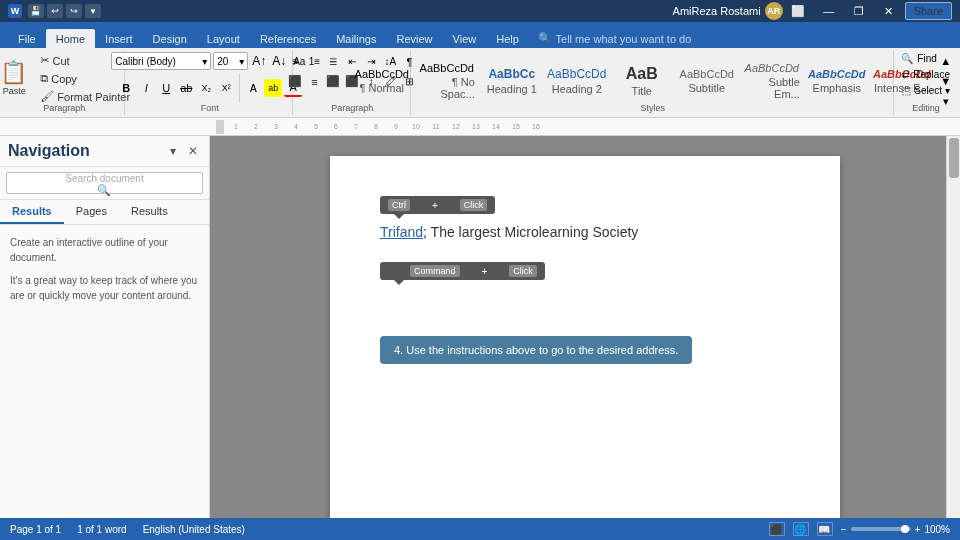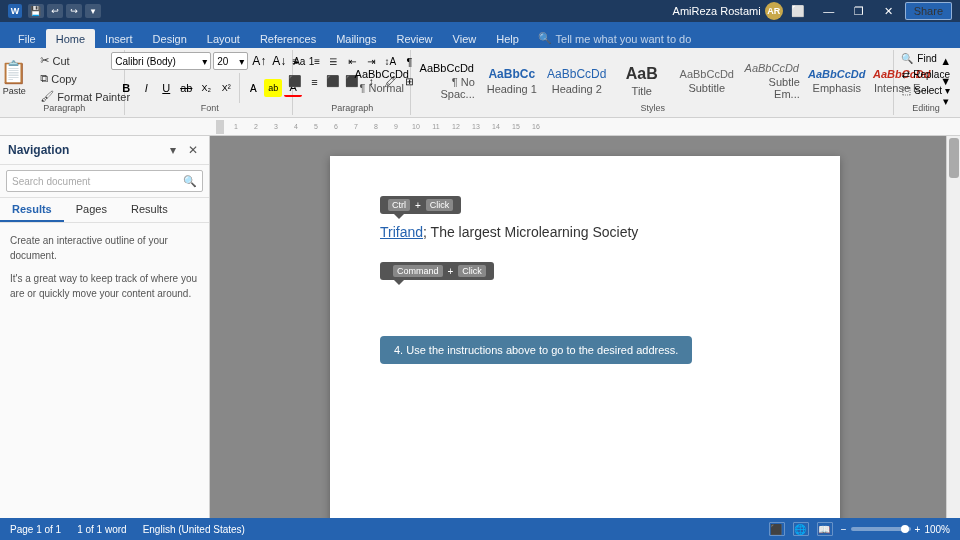--- a/index.html
+++ b/index.html
@@ -206,35 +206,36 @@
       flex-direction: column;
       flex-shrink: 0;
     }
     .nav-header {
       display: flex;
       align-items: center;
       justify-content: space-between;
       padding: 6px 8px;
       border-bottom: 1px solid #e0e0e0;
     }
-    .nav-title { font-size: 12px; font-weight: 600; color: #1e3a5f; }
+    .nav-title { font-size: 16px; font-weight: 600; color: #1e3a5f; }
     .nav-header-icons { display: flex; gap: 4px; align-items: center; }
     .nav-header-icon { font-size: 12px; cursor: pointer; color: #555; width: 16px; height: 16px; display: flex; align-items: center; justify-content: center; }
     .nav-search-area { padding: 5px 6px; border-bottom: 1px solid #e0e0e0; }
     .nav-search-box {
       width: 100%;
       height: 22px;
       border: 1px solid #bbb;
       border-radius: 2px;
       padding: 0 5px;
       font-size: 10px;
       display: flex;
       align-items: center;
       background: white;
       color: #999;
+      flex-direction: column;
     }
     .nav-search-inner { flex: 1; }
     .nav-search-icon { color: #555; font-size: 11px; }
     .nav-tabs-row {
       display: flex;
       border-bottom: 1px solid #e0e0e0;
     }
     .nav-tab {
       padding: 5px 12px;
       font-size: 11px;
@@ -292,21 +293,21 @@
     .doc-heading {
       font-size: 14px;
       margin-bottom: 20px;
       color: #333;
     }
 
     
     .tooltip-bubble {
       display: inline-flex;
       align-items: center;
-      gap: 5px;
+      gap: 22px;
       background: #555;
       color: white;
       border-radius: 3px;
       padding: 3px 8px;
       font-size: 10px;
       margin-bottom: 6px;
       position: relative;
     }
     .tooltip-bubble::after {
       content: '';

